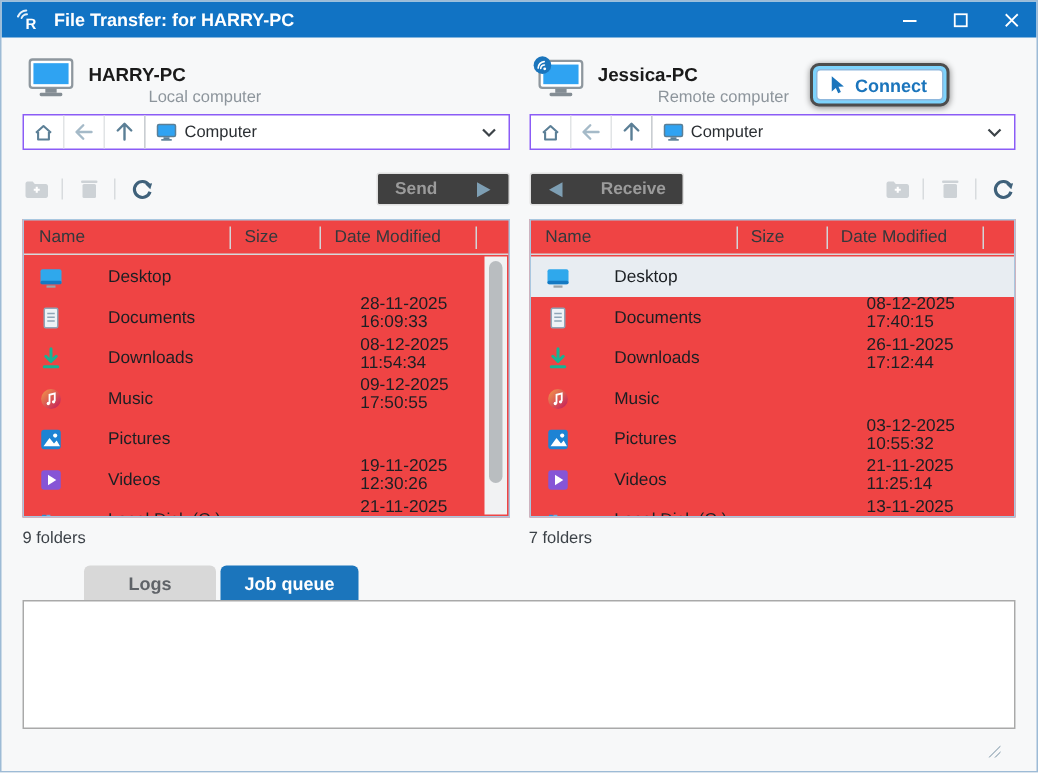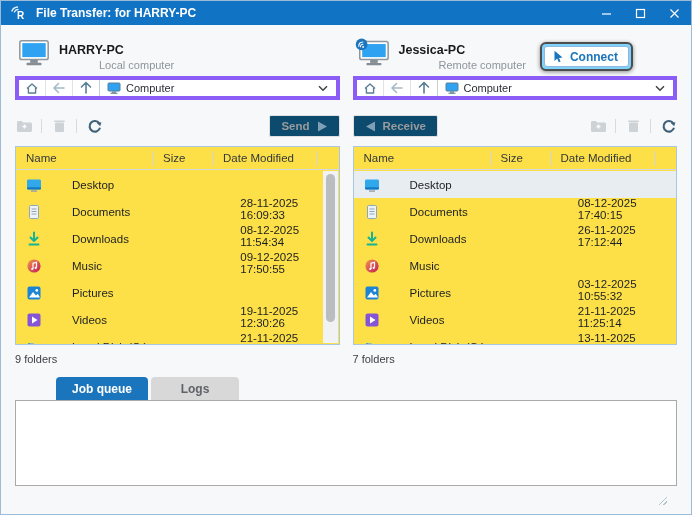--- a/index.html
+++ b/index.html
@@ -29,38 +29,38 @@
     margin-left: 14px; margin-top: 1px; border: 2px solid #4d4d4d; border-radius: 6px;
     padding: 2px; background: #7dd3fc; box-shadow: 0 1px 4px rgba(0,0,0,.45);
   }
   .connect-btn {
     display: flex; align-items: center; gap: 6px; height: 21px; padding: 0 10px 0 8px;
     background: #fff; border: 1px solid #8fb8dd; border-radius: 3px;
     color: #1b75bc; font-size: 12px; font-weight: bold; cursor: pointer;
   }
 
   
-  .navbar { height: 24px; background: #fff; border: 4px solid #8b5cf6; display: flex; align-items: stretch; }
+  .navbar { height: 24px; background: #fff; border: 1px solid #8b5cf6; display: flex; align-items: stretch; }
   .nav-btn { width: 27px; display: flex; align-items: center; justify-content: center; border-right: 1px solid #e1e4e6; cursor: pointer; }
   .nav-addr { flex: 1; display: flex; align-items: center; gap: 5px; padding-left: 7px; border-left: 1px solid #c9ced2; margin-left: -1px; cursor: pointer; }
   .nav-addr-label { font-size: 11px; color: #2b2f33; }
   .nav-chevron { width: 26px; display: flex; align-items: center; justify-content: center; cursor: pointer; }
 
   
   .toolbar { height: 26px; margin: 13px 0 7px; display: flex; align-items: center; }
   .tool-ico { width: 18px; height: 18px; display: flex; align-items: center; justify-content: center; cursor: pointer; }
   .tsep { width: 1px; height: 14px; background: #d8dbde; margin: 0 8px; }
   .spacer { flex: 1; }
   .xfer-btn {
-    height: 22px; padding: 0 11px; background: #0c4a6e; border: 1px solid #e0e0e0; border-radius: 2px;
-    display: flex; align-items: center; gap: 7px; font-size: 11.5px; font-weight: bold; color: #9b9b9b; cursor: default;
+    height: 22px; padding: 0 11px; background: #404040; border: 1px solid #e0e0e0; border-radius: 2px;
+    display: flex; align-items: center; gap: 25px; font-size: 11.5px; font-weight: bold; color: #9b9b9b; cursor: default;
   }
 
   
-  .filelist { height: 199px; background: #fde047; border: 1px solid #a9c7e0; position: relative; overflow: hidden; }
+  .filelist { height: 199px; background: #ef4444; border: 1px solid #a9c7e0; position: relative; overflow: hidden; }
   .fl-head { display: flex; height: 23px; align-items: center; border-bottom: 1px solid #d6d9db; font-size: 11.5px; color: #33383c; }
   .hc { height: 15px; line-height: 15px; border-right: 1px solid #d2d5d8; }
   .hc-name { width: 138px; padding-left: 10px; }
   .hc-size { width: 60px; padding-left: 9px; }
   .hc-date { width: 104px; padding-left: 9px; }
   .hc-x { flex: 1; border-right: none; }
   .fl-body { position: absolute; top: 24px; left: 0; right: 0; bottom: 0; }
   .row { height: 27px; display: flex; align-items: center; font-size: 11.5px; color: #1b1f23; cursor: pointer; }
   .row.selected { background: #e8edf2; }
   .row .ric { width: 16px; height: 16px; margin: 0 9px 0 10px; flex: none; }
@@ -457,20 +457,20 @@
                 <span class="rsize"></span>
                 <span class="rdate"></span>
               </div>
             </div>
         </div>
         <div class="status">7 folders</div>
       </section>
     </div>
 
     <div class="tabs">
+      <div class="tab inactive">Logs</div>
       <div class="tab active">Job queue</div>
-      <div class="tab inactive">Logs</div>
     </div>
     <div class="queue"></div>
   </div>
 
   <div class="grip"></div>
 </div>
 
 </body></html>

